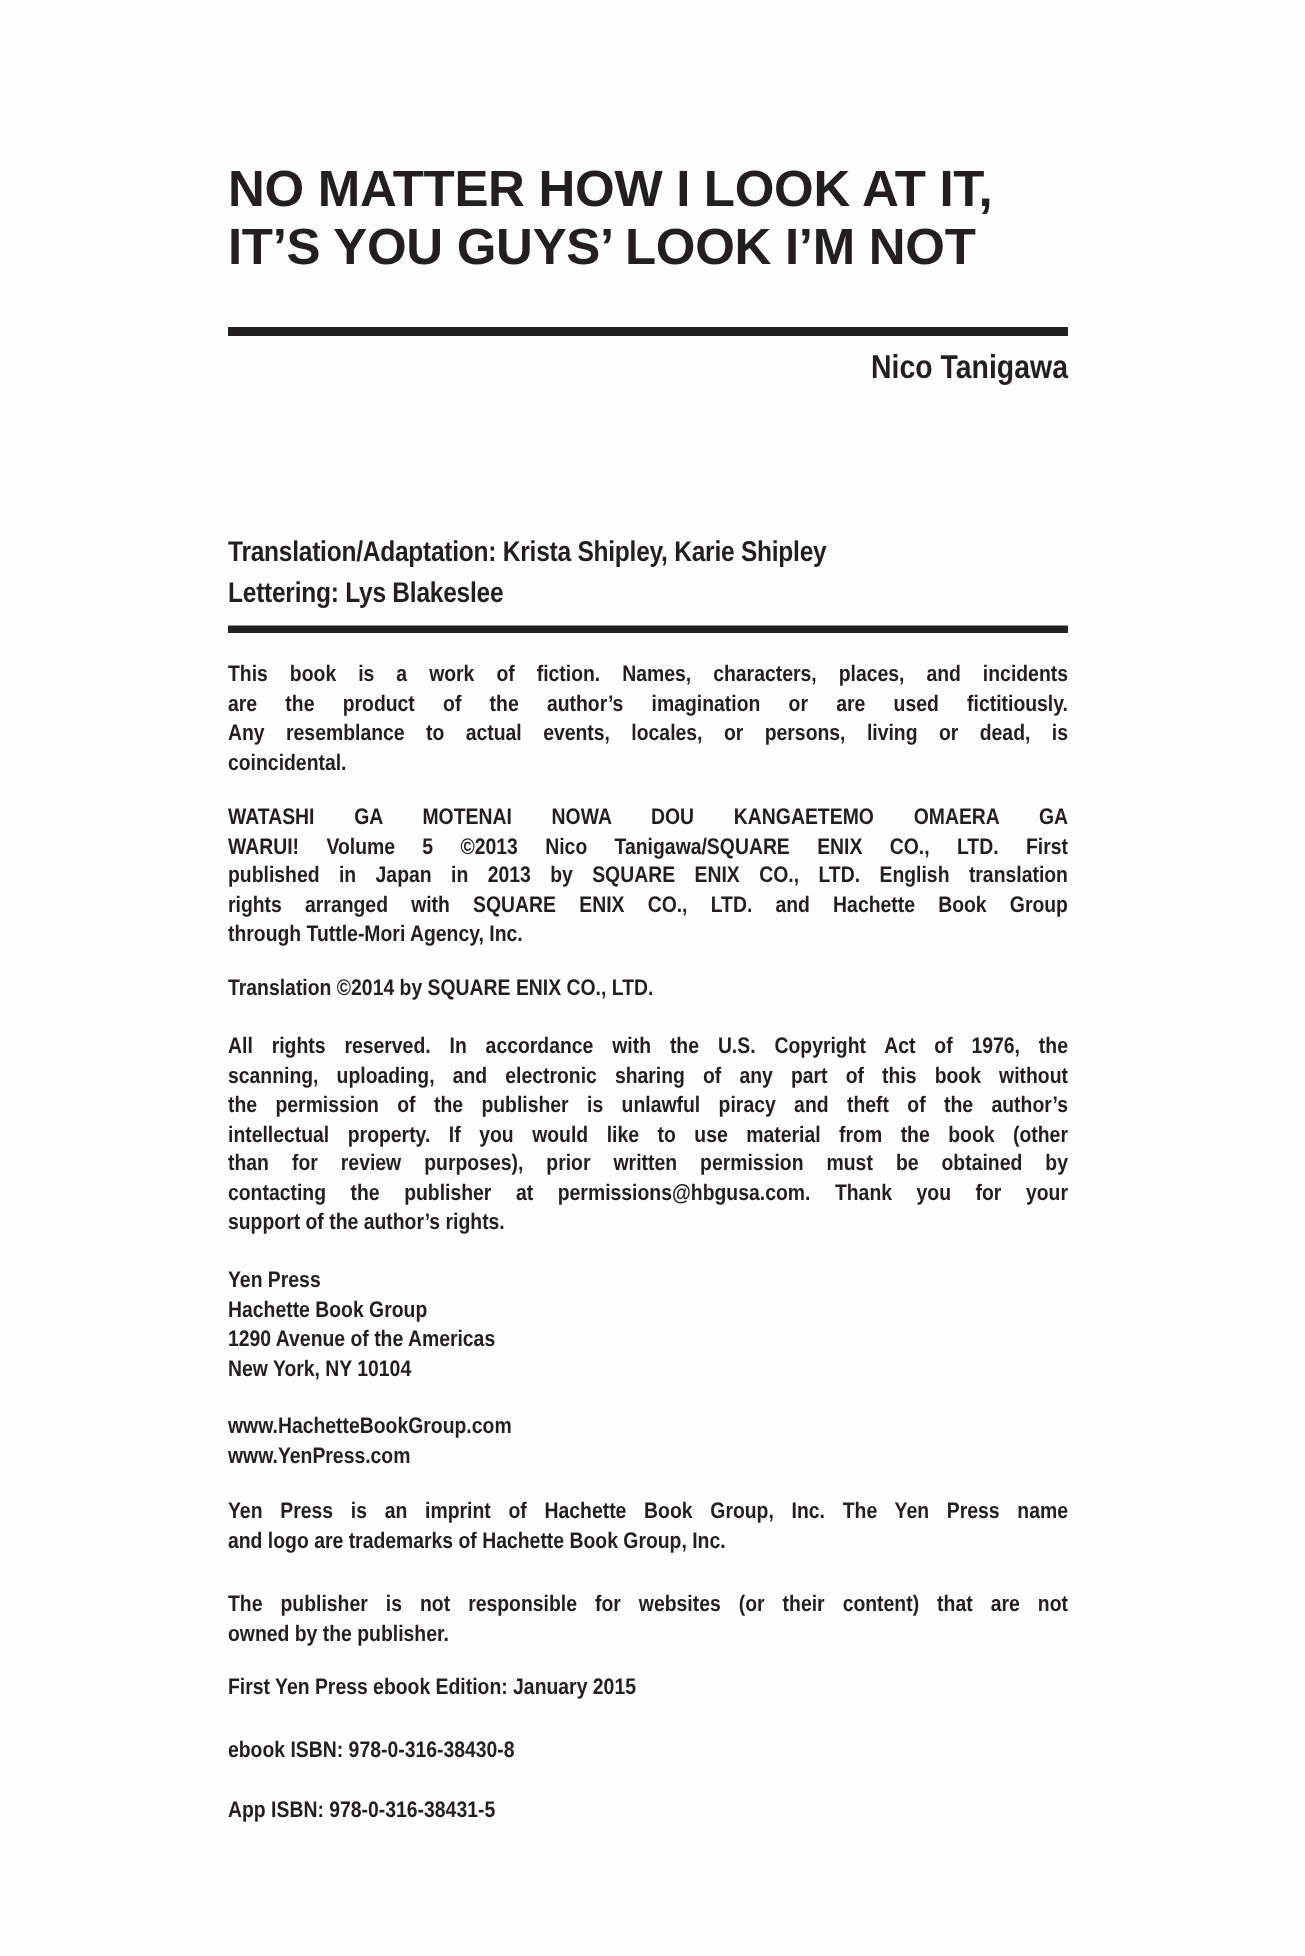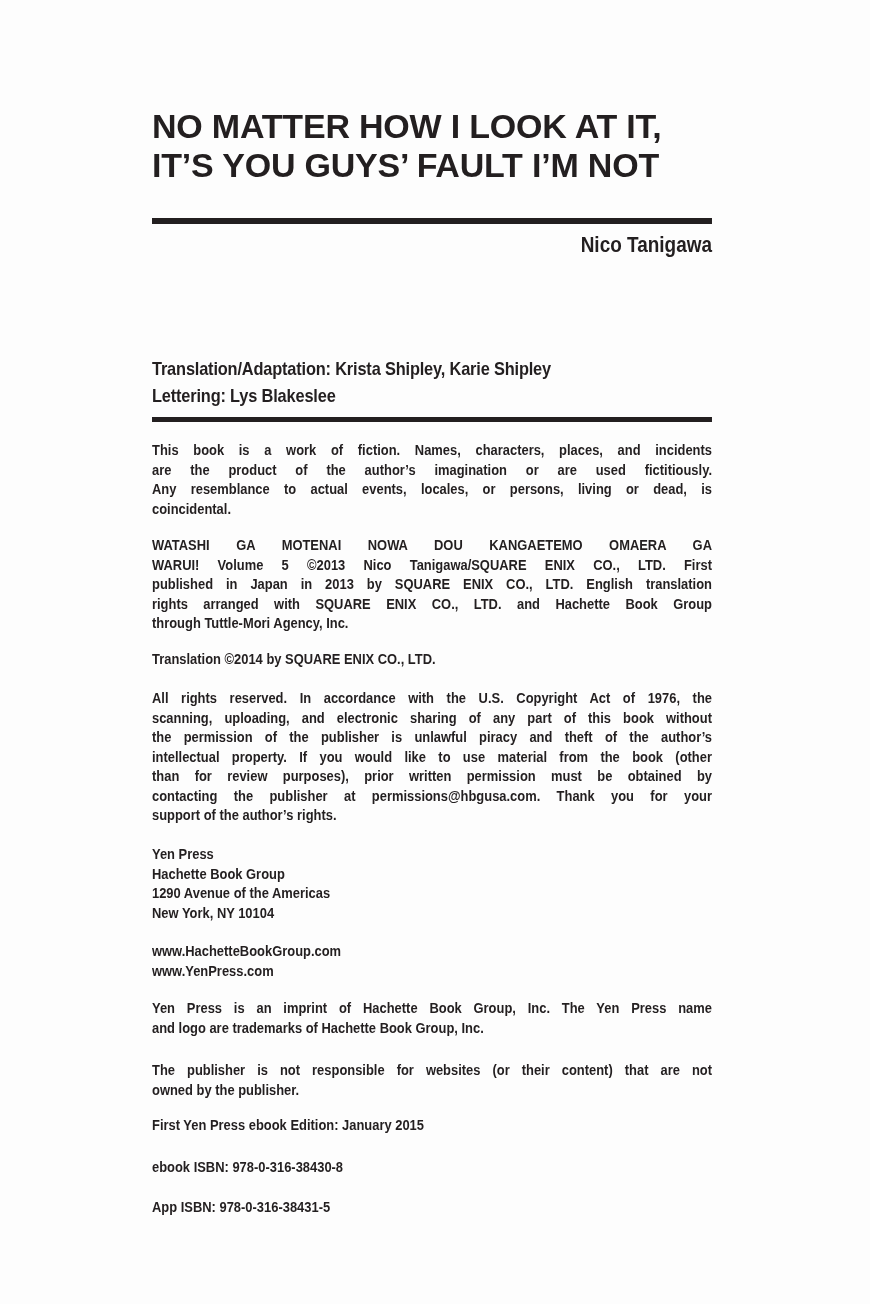--- a/index.html
+++ b/index.html
@@ -104,21 +104,21 @@
   .p-ebook      { top: 1157px; }
   .p-app        { top: 1197px; }
 </style>
 </head>
 <body>
 
 <div class="page">
 
   <header class="title-block">
     <div class="title-line">NO MATTER HOW I LOOK AT IT,</div>
-    <div class="title-line">IT’S YOU GUYS’ FAULT I’M NOT</div>
+    <div class="title-line">IT’S YOU GUYS’ LOOK I’M NOT</div>
   </header>
 
   <div class="col">
 
     <div class="rule rule-title"></div>
 
     <div class="block author-line">Nico Tanigawa</div>
 
     <div class="block credits-block plain">
         <div class="tline">Translation/Adaptation: Krista Shipley, Karie Shipley</div>

